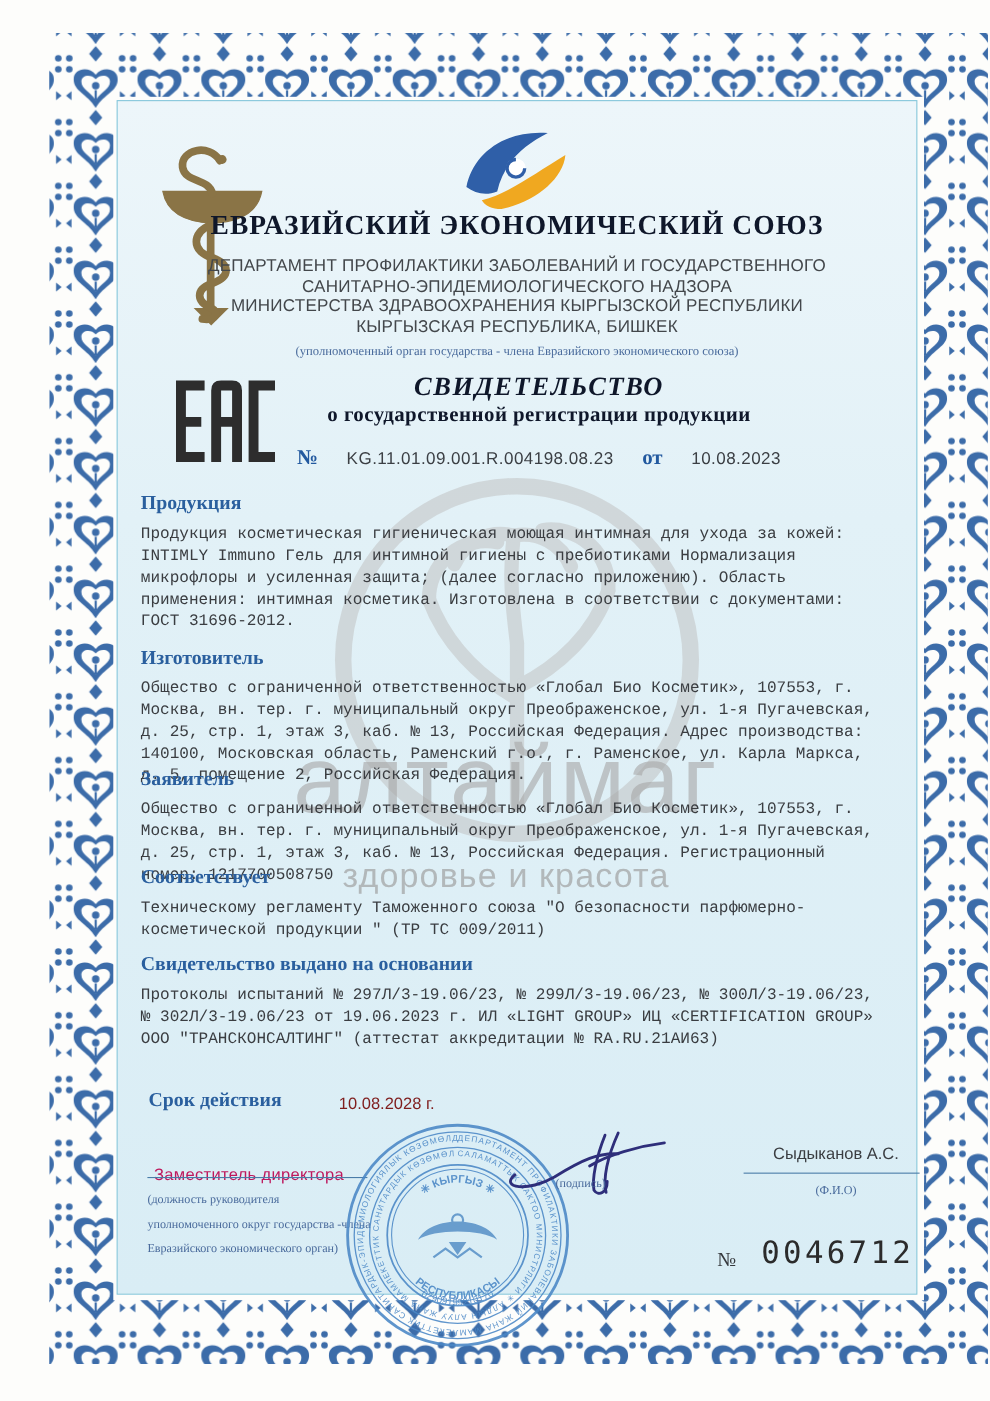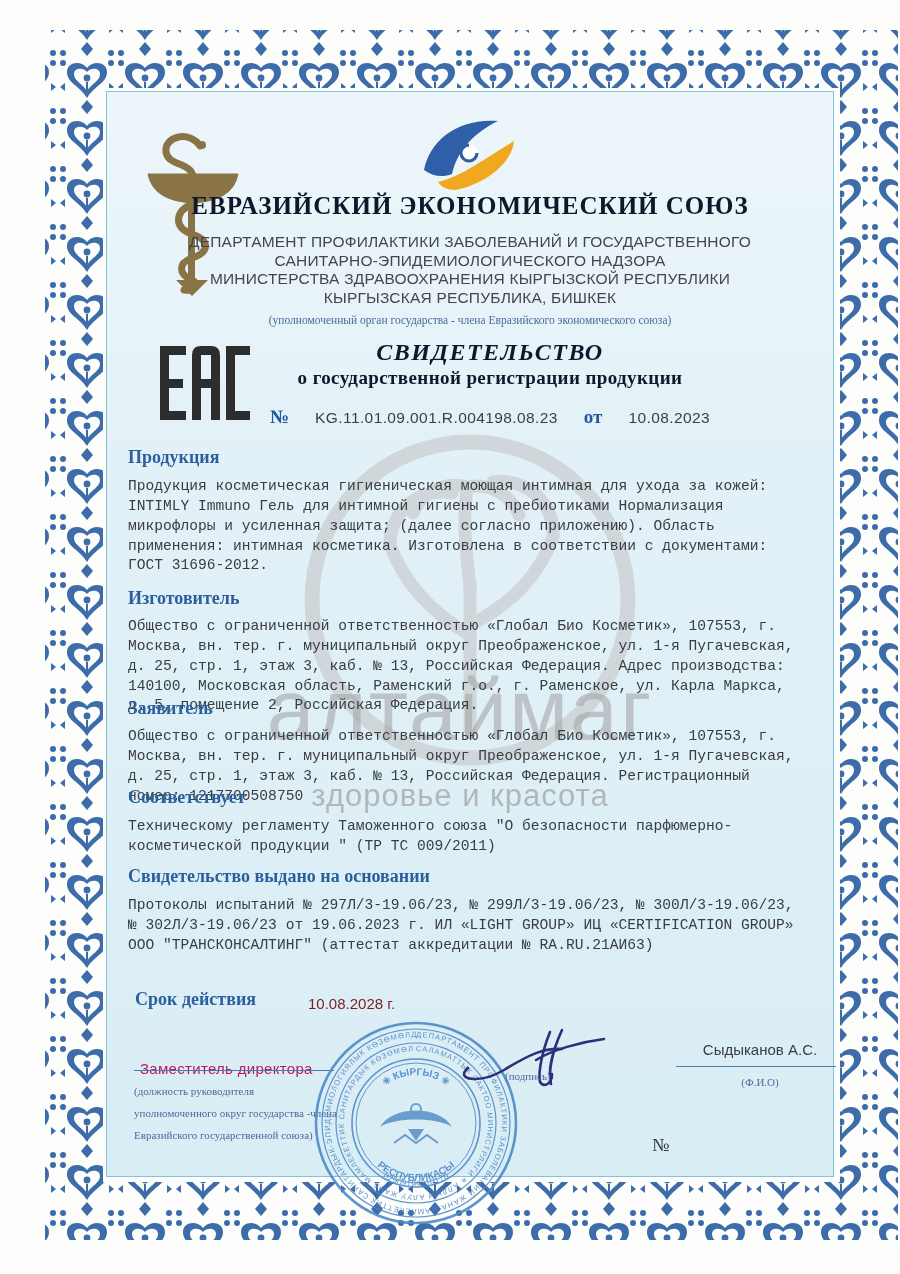--- a/index.html
+++ b/index.html
@@ -135,21 +135,21 @@
   <div class="abs sec-b" style="left:128px;top:896px;">Протоколы испытаний № 297Л/3-19.06/23, № 299Л/3-19.06/23, № 300Л/3-19.06/23, № 302Л/3-19.06/23 от 19.06.2023 г. ИЛ «LIGHT GROUP» ИЦ «CERTIFICATION GROUP» ООО "ТРАНСКОНСАЛТИНГ" (аттестат аккредитации № RA.RU.21АИ63)</div>
 
   <div class="abs sec-h" style="left:135px;top:989px;">Срок действия</div>
   <div class="abs" style="left:290px;top:995px;font-size:15px;color:#7f1d1d;margin-left:18px;">10.08.2028 г.</div>
 
   <div class="abs" style="left:140px;top:1060px;font-size:15px;color:#be185d;letter-spacing:.3px;">Заместитель  директора</div>
   <div class="abs sigline" style="left:134px;top:1070px;width:200px;"></div>
   <div class="abs small-note" style="left:134px;top:1080px;line-height:2.0;font-size:11px;">
     <div>(должность руководителя</div>
     <div>уполномоченного округ государства -члена</div>
-    <div>Евразийского государственной союза)</div>
+    <div>Евразийского экономического орган)</div>
   </div>
 
   <svg class="abs" style="left:310px;top:1017px;" width="212" height="212" viewBox="0 0 212 212" opacity="0.88">
     <defs>
       <path id="rOut" d="M106,20 a86,86 0 1 1 -0.01,0"></path>
       <path id="rIn" d="M106,34 a72,72 0 1 1 -0.01,0"></path>
       <path id="arcTop" d="M58,106 A48,48 0 0 1 154,106"></path>
       <path id="arcBot" d="M48,106 A58,58 0 0 0 164,106"></path>
       <path id="arcNum" d="M42,106 A64,64 0 0 0 170,106"></path>
     </defs>
@@ -183,14 +183,15 @@
       <path d="M84,36 C100,26 128,18 152,15"></path>
     </g>
   </svg>
   <div class="abs small-note" style="left:505px;top:1070px;font-size:11px;">(подпись)</div>
 
   <div class="abs center" style="left:680px;top:1041px;width:160px;font-size:15px;color:#3a3d41;">Сыдыканов А.С.</div>
   <div class="abs sigline" style="left:676px;top:1066px;width:160px;"></div>
   <div class="abs center small-note" style="left:680px;top:1076px;width:160px;font-size:11px;text-align:center;">(Ф.И.О)</div>
 
   <div class="abs" style="left:652px;top:1135px;font-family:'Liberation Serif',serif;font-size:18px;color:#35383c;">№</div>
+  <div class="abs mono-num" style="left:692px;top:1122px;">0046712</div>
 
 </div>
 
 </body></html>

